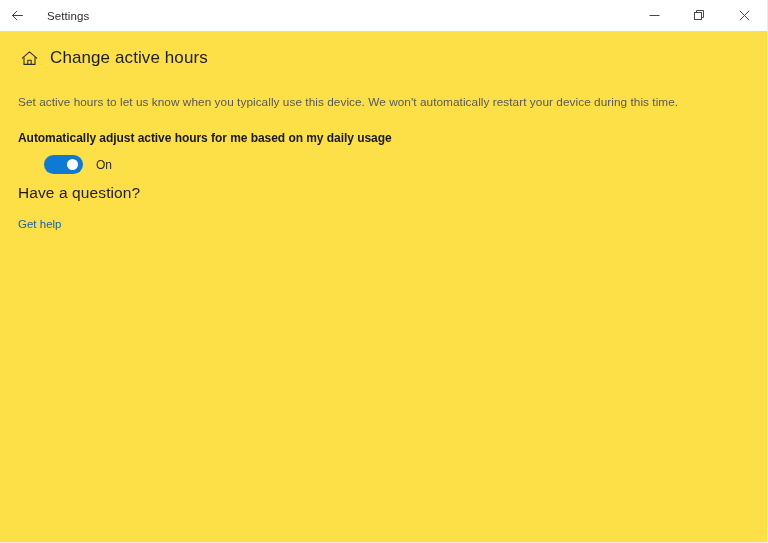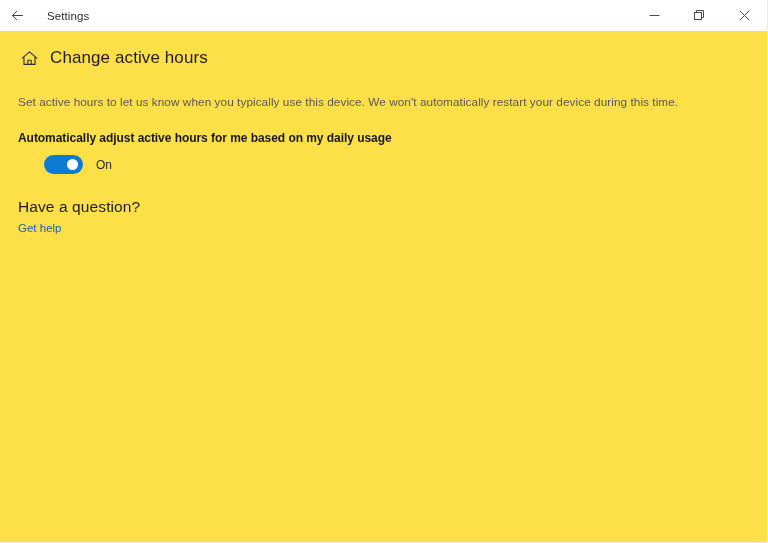--- a/index.html
+++ b/index.html
@@ -146,29 +146,29 @@
     margin-top: 14px;
     font-size: 11.8px;
     color: #5c5c5c;
     white-space: nowrap;
   }
   #current-hours .hours-value {
     color: #5c5c5c;
   }
 
   #question-heading {
-    margin-top: 24px;
+    margin-top: 10px;
     font-size: 15.5px;
     font-weight: 300;
     color: #1d1d1d;
     letter-spacing: .1px;
   }
   #get-help-link {
     display: inline-block;
-    margin-top: 6px;
+    margin-top: 16px;
     font-size: 11.5px;
     color: #1762ab;
     text-decoration: none;
     cursor: default;
   }
 </style>
 </head>
 <body>
 
 <div id="app-window">

